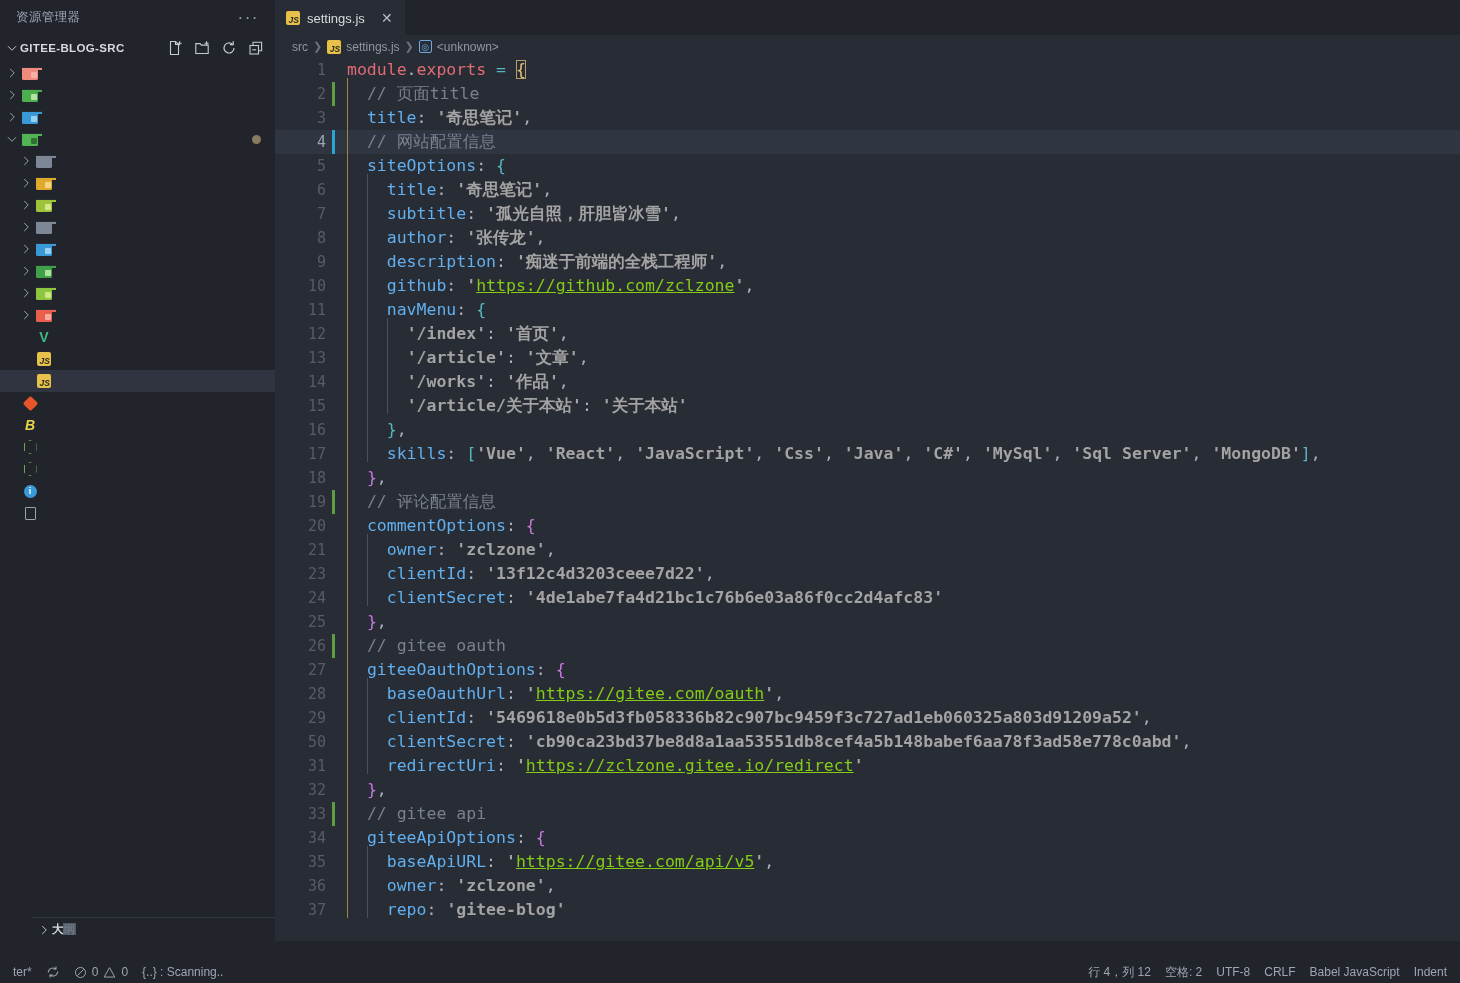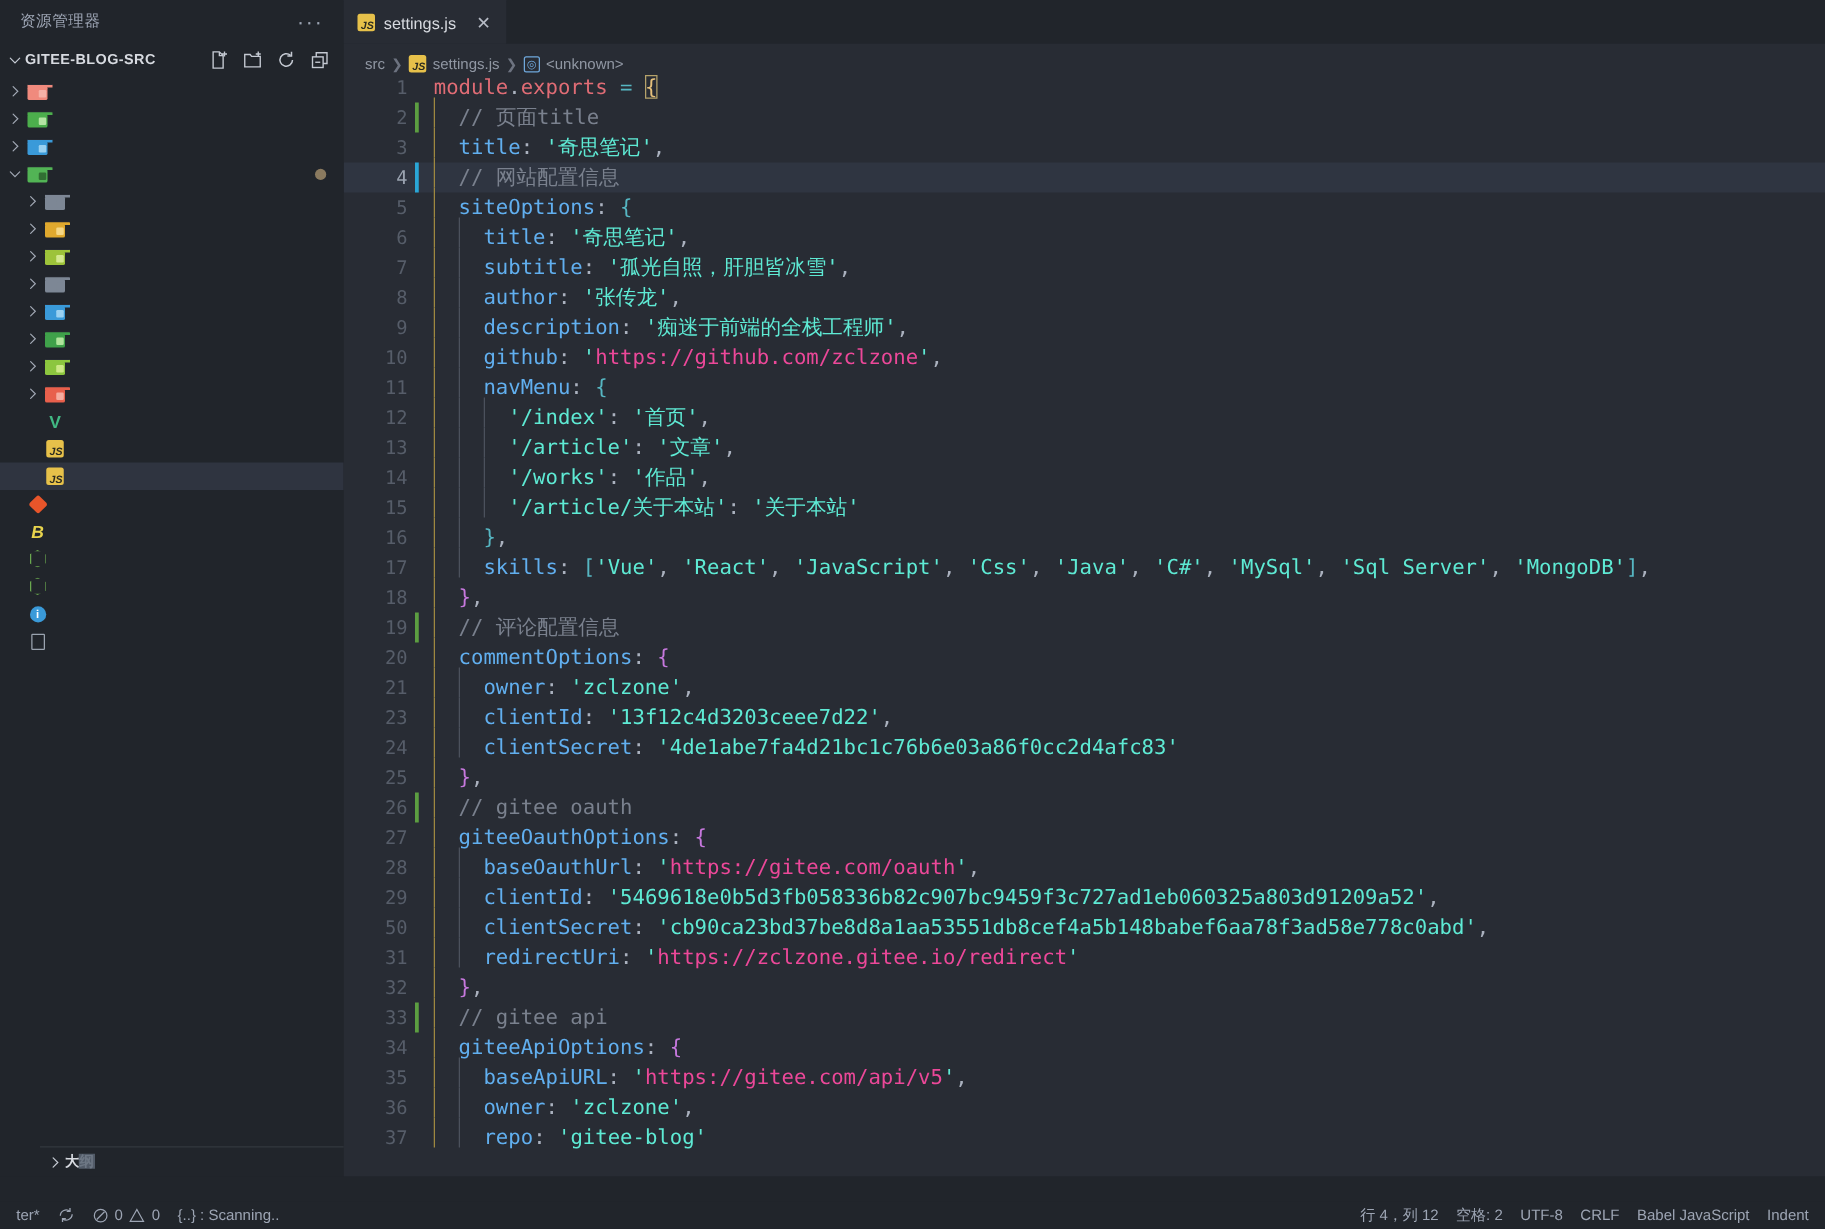--- a/index.html
+++ b/index.html
@@ -115,21 +115,21 @@
     color: #d7dae0; font-size: 13px; gap: 7px;
     border-top: 1px solid #282c34; cursor: pointer;
   }
   .tab .tclose {
     color: #b7bcc6; font-size: 14px; margin-left: 6px;
     width: 18px; height: 18px; display: flex;
     align-items: center; justify-content: center; cursor: pointer;
   }
 
   #breadcrumb {
-    height: 23px; display: flex; align-items: flex-end;
+    height: 23px; display: flex; align-items: center;
     padding-left: 17px; gap: 4px; font-size: 12px; color: #9097a3;
   }
   #breadcrumb .bc-seg { display: flex; align-items: center; gap: 5px; cursor: pointer; }
   #breadcrumb .sep { color: #6d7380; font-size: 11px; padding: 0 1px; }
   .sym-ico {
     width: 13px; height: 13px; border: 1px solid #6fa8dc; border-radius: 2px;
     color: #6fa8dc; font-size: 9px; display: flex;
     align-items: center; justify-content: center;
   }
 
@@ -164,26 +164,26 @@
   }
   .ind::before {
     content: ""; position: absolute; left: 0px; top: -4px;
     border-left: 1px solid #4b515c; height: 24px;
   }
   .ind.yel::before { border-left: 1px solid #9e8840; }
 
   
   .t-prop  { color: #e06c75; }
   .t-op    { color: #56b6c2; }
-  .t-str   { color: #5eead4; }
+  .t-str   { color: #a3a3a3; font-weight: bold; }
   .t-cmt   { color: #7a818e; font-style: normal; }
   .t-b2    { color: #c678dd; }
   .t-b3    { color: #56b6c2; }
   .t-punct { color: #abb2bf; }
-  .t-link  { color: #ec4899; }
+  .t-link  { color: #84cc16; text-decoration: underline; }
   .t-field { color: #61afef; }
   .brkmatch {
     color: #e5c07b; outline: 1px solid #b5a26a; outline-offset: -1px;
   }
 
   
   #statusbar {
     position: absolute; left: 0; bottom: 0; width: 1460px; height: 22px;
     background: #21252b; display: flex; align-items: center;
     color: #9da5b4; font-size: 12px; padding: 0 6px;

